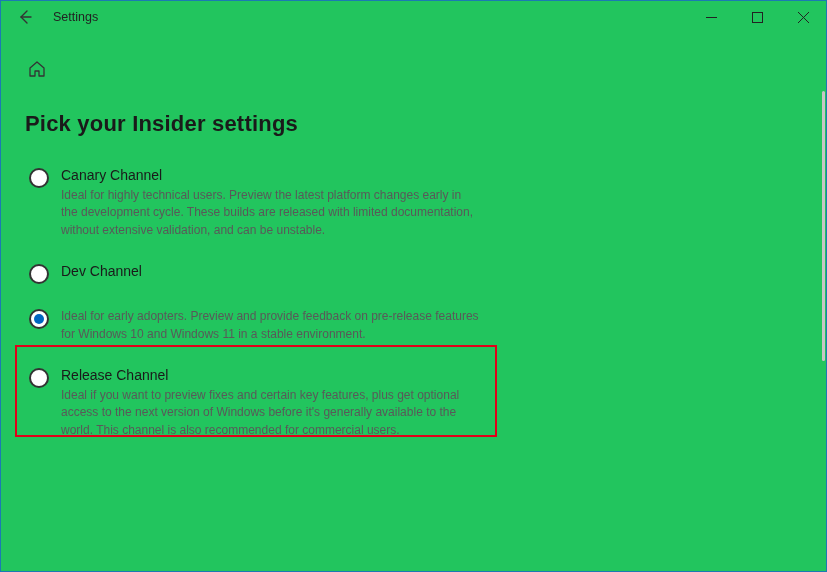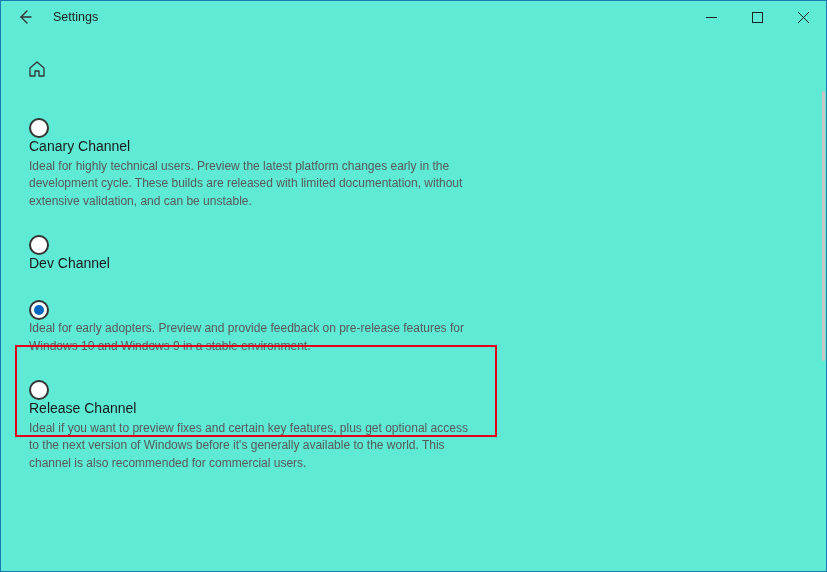--- a/index.html
+++ b/index.html
@@ -1,28 +1,28 @@
 <!DOCTYPE html>
 <html><head>
 <meta charset="utf-8">
 <style>
   * { box-sizing: border-box; margin: 0; padding: 0; }
   html, body { width: 827px; height: 572px; font-family: "Segoe UI", Arial, sans-serif; background: #fff; color: #1a1a1a; overflow: hidden; }
-  .window { width: 827px; height: 572px; border: 1px solid #1b7ab3; position: relative; background: #5eead4; }
+  .window { width: 827px; height: 572px; border: 1px solid #1b7ab3; position: relative; background: #22c55e; }
   .titlebar { height: 32px; display: flex; align-items: center; padding-left: 8px; }
   .back-btn { width: 32px; height: 32px; display:flex; align-items:center; justify-content:center; }
   .title { font-size: 12.5px; margin-left: 12px; color: #222; }
   .winctrl { position: absolute; top: 0; right: 0; display: flex; }
   .winctrl > div { width: 46px; height: 32px; display:flex; align-items:center; justify-content:center; }
   .home-row { padding: 22px 0 0 22px; }
   .home-btn { width: 28px; height: 28px; display:flex; align-items:center; justify-content:center; }
   .content { padding: 28px 24px 0 24px; position: relative; }
   h1.page-title { font-size: 22px; font-weight: 600; margin-bottom: 24px; letter-spacing: 0.2px; }
   .options { max-width: 460px; }
-  .option { display: flex; padding: 6px 4px 18px 4px; flex-direction: column; }
+  .option { display: flex; padding: 6px 4px 18px 4px; }
   .radio { flex: 0 0 20px; width: 20px; height: 20px; border: 2px solid #333; border-radius: 50%; margin-top: 1px; margin-right: 12px; position: relative; background: #fff; }
   .radio.selected::after { content: ""; position: absolute; top: 3px; left: 3px; width: 10px; height: 10px; border-radius: 50%; background: #0067c0; }
   .opt-body { flex: 1; }
   .opt-label { font-size: 14px; font-weight: 400; color: #1a1a1a; margin-bottom: 4px; }
   .opt-desc { font-size: 12px; line-height: 1.45; color: #595959; }
   .highlight-box { position: absolute; left: 14px; top: 262px; width: 482px; height: 92px; border: 2.5px solid #e3001b; pointer-events: none; }
   .scroll-track { position: absolute; right: 1px; top: 90px; width: 3px; height: 270px; background: #c6c6c6; border-radius: 2px; }
   svg { display: block; }
 </style>
 </head>
@@ -60,20 +60,21 @@
 
   <div class="home-row">
     <div class="home-btn">
       <svg width="20" height="20" viewBox="0 0 20 20">
           <path d="M3 9 L10 3 L17 9 V17 H12 V12 H8 V17 H3 Z" stroke="#333" stroke-width="1.3" fill="none" stroke-linejoin="round"></path>
         </svg>
     </div>
   </div>
 
   <div class="content">
+    <h1 class="page-title">Pick your Insider settings</h1>
 
     <div class="options">
 
       <div class="option">
         <div class="radio"></div>
         <div class="opt-body">
           <div class="opt-label">Canary Channel</div>
           <div class="opt-desc">Ideal for highly technical users. Preview the latest platform changes early in the development cycle. These builds are released with limited documentation, without extensive validation, and can be unstable.</div>
         </div>
       </div>
@@ -81,21 +82,21 @@
       <div class="option">
         <div class="radio"></div>
         <div class="opt-body">
           <div class="opt-label">Dev Channel</div>
         </div>
       </div>
 
       <div class="option">
         <div class="radio selected"></div>
         <div class="opt-body">
-          <div class="opt-desc">Ideal for early adopters. Preview and provide feedback on pre-release features for Windows 10 and Windows 9 in a stable environment.</div>
+          <div class="opt-desc">Ideal for early adopters. Preview and provide feedback on pre-release features for Windows 10 and Windows 11 in a stable environment.</div>
         </div>
       </div>
 
       <div class="option">
         <div class="radio"></div>
         <div class="opt-body">
           <div class="opt-label">Release Channel</div>
           <div class="opt-desc">Ideal if you want to preview fixes and certain key features, plus get optional access to the next version of Windows before it's generally available to the world. This channel is also recommended for commercial users.</div>
         </div>
       </div>

